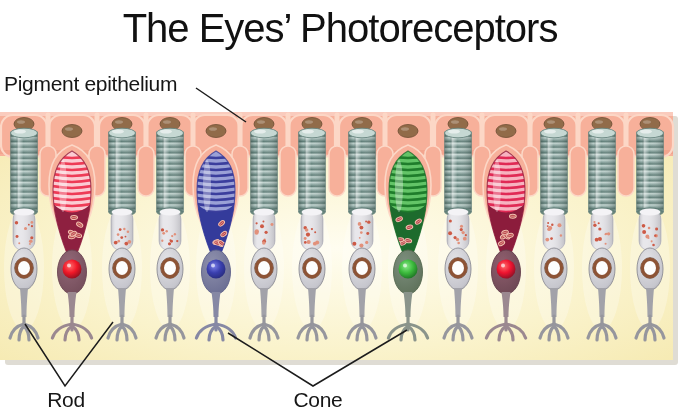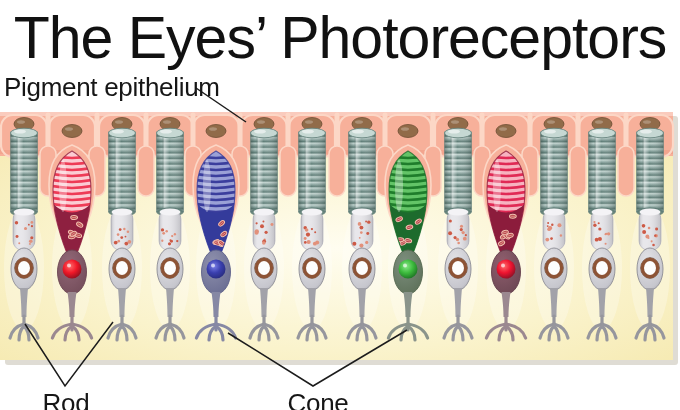--- a/index.html
+++ b/index.html
@@ -1,22 +1,22 @@
 <!DOCTYPE html>
 <html><head>
 <meta charset="utf-8">
 <style>
   html,body{margin:0;padding:0;}
   body{width:680px;height:410px;background:#ffffff;position:relative;overflow:hidden;
        font-family:"Liberation Sans", sans-serif;}
   .stage{position:absolute;inset:0;width:680px;height:410px;}
   svg{position:absolute;left:0;top:0;}
   .title{position:absolute;left:50%;top:6px;transform:translateX(-50%);
-         font-size:59px;line-height:1.1;color:#111;white-space:nowrap;letter-spacing:-1px;}
-  .lbl{position:absolute;font-size:26px;color:#161616;white-space:nowrap;letter-spacing:-0.3px;}
+         font-size:40px;line-height:1.1;color:#111;white-space:nowrap;letter-spacing:-1px;}
+  .lbl{position:absolute;font-size:21px;color:#161616;white-space:nowrap;letter-spacing:-0.3px;}
   .lbl-pigment{left:4px;top:72px;}
   .lbl-rod{left:66px;top:388px;transform:translateX(-50%);}
   .lbl-cone{left:318px;top:388px;transform:translateX(-50%);}
 </style>
 </head>
 <body>
 
 <div class="stage">
   <svg id="scene" width="680" height="410" viewBox="0 0 680 410">
       <defs>

